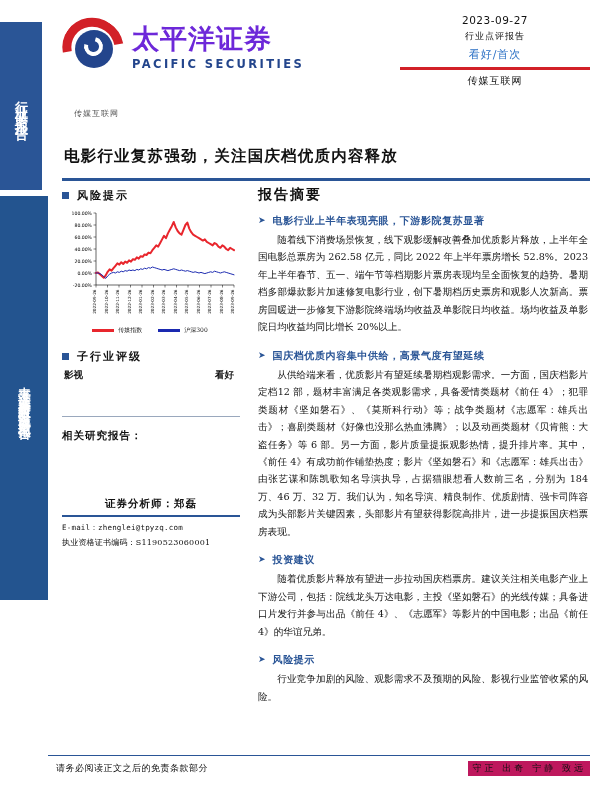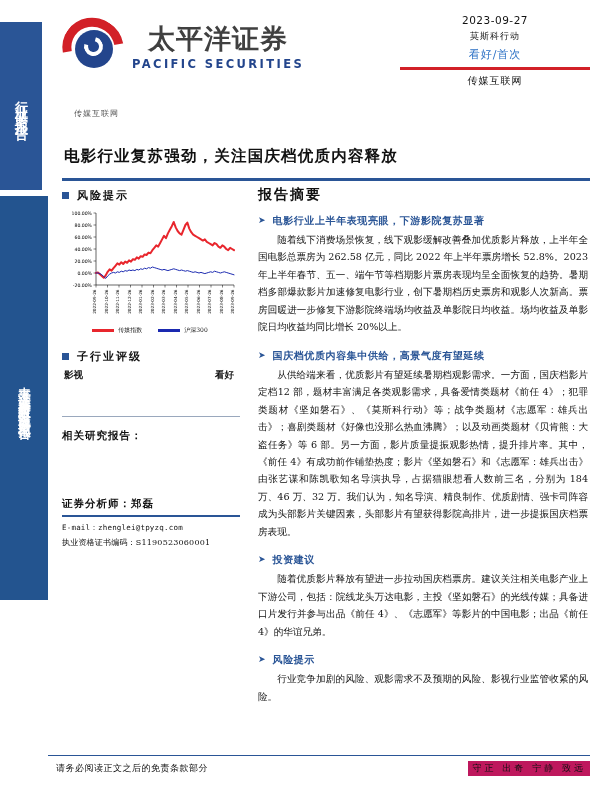--- a/index.html
+++ b/index.html
@@ -38,21 +38,21 @@
     position:absolute; left:13px; top:12px; width:38px; height:38px;
     border-radius:50%; background:#23458c;
   }
   .logo-mark .hook {
     position:absolute; left:22px; top:19px; width:19px; height:19px;
     border-radius:50%; border:4px solid #ffffff; border-top-color:transparent;
     transform:rotate(-30deg);
   }
   .logo-cn {
     font-family:"DejaVu Sans","Liberation Sans",sans-serif;
-    font-size:27px; font-weight:800; color:#404040; letter-spacing:1px; line-height:1.05;text-align:center;
+    font-size:27px; font-weight:800; color:#6d28d9; letter-spacing:1px; line-height:1.05;
   }
   .logo-en {
     font-size:11.5px; font-weight:700; color:#23458c; letter-spacing:2.4px; margin-top:3px;
   }
   .sector-tag {
     position:absolute; left:26px; top:108px; font-size:8px; color:#555;
     font-family:"DejaVu Serif","Liberation Serif",serif; letter-spacing:1px;
   }
 
   .hdr-right { position:absolute; right:22px; top:14px; width:190px; text-align:center; }
@@ -96,21 +96,21 @@
   .thin-rule { height:1px; background:#9aa8bd; margin-top:34px; }
 
   .rel-title {
     margin-top:12px; font-family:"DejaVu Serif","Liberation Serif",serif;
     font-size:10.5px; font-weight:700; color:#111; letter-spacing:1px;
   }
 
   .analyst-rule { height:1.6px; background:#2a5596; margin-top:4px; }
   .analyst-name {
     margin-top:54px; font-family:Liberation Mono, monospace;
-    font-size:10.5px; font-weight:700; color:#111; letter-spacing:1px;
+    font-size:10.5px; font-weight:700; color:#111; letter-spacing:1px;text-align:center;
   }
   .analyst-meta { font-size:7.5px; color:#111; margin-top:6px; font-family:"DejaVu Sans Mono","Liberation Mono",monospace; letter-spacing:0.2px; }
   .analyst-meta.cn { font-family:"DejaVu Serif","Liberation Serif",serif; font-size:8px; margin-top:4px; }
 
   
   .rightcol { position:absolute; left:258px; top:186px; width:330px; }
   .sum-title {
     font-family:"DejaVu Serif","Liberation Serif",serif;
     font-size:14px; font-weight:700; color:#111; letter-spacing:2px; margin-bottom:10px;
   }
@@ -156,21 +156,21 @@
     </div>
     <div>
       <div class="logo-cn">太平洋证券</div>
       <div class="logo-en">PACIFIC SECURITIES</div>
     </div>
   </div>
   <div class="sector-tag">传媒互联网</div>
 
   <div class="hdr-right">
     <div class="hdr-date">2023-09-27</div>
-    <div class="hdr-kind">莫斯科行动</div>
+    <div class="hdr-kind">行业点评报告</div>
     <div class="hdr-rating">看好/首次</div>
     <div class="hdr-rule"></div>
     <div class="hdr-sector">传媒互联网</div>
   </div>
 </div>
 
 <div class="main-title">电影行业复苏强劲，关注国庆档优质内容释放</div>
 <div class="title-rule"></div>
 
 <div class="leftcol">

